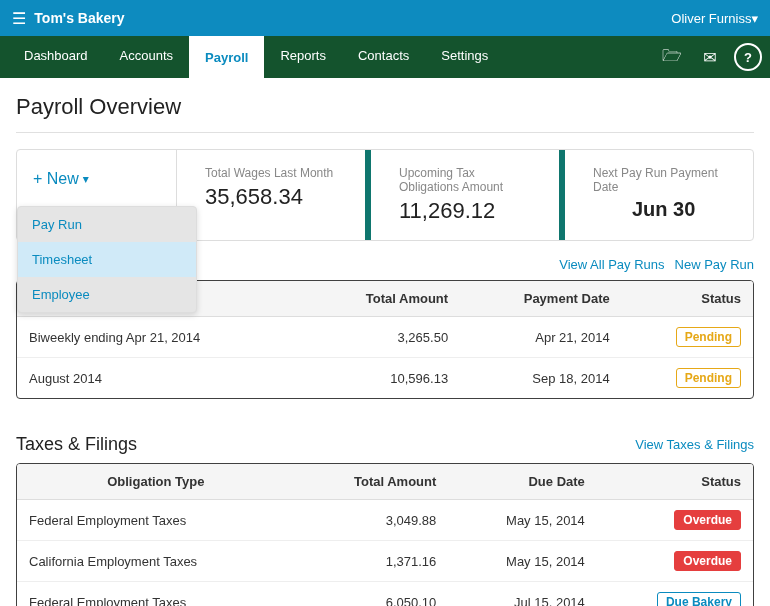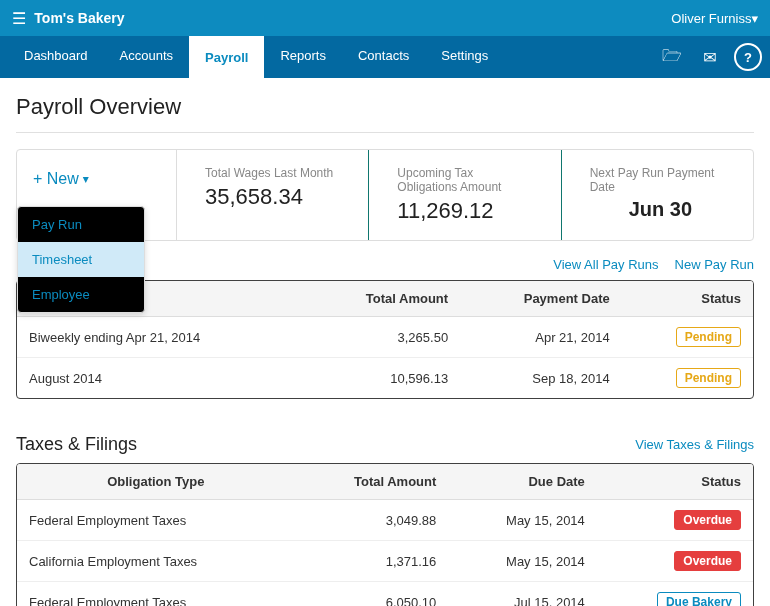--- a/index.html
+++ b/index.html
@@ -15,21 +15,21 @@
       height: 36px;
     }
     .top-bar-left { display: flex; align-items: center; gap: 8px; }
     .app-menu-icon { color: #fff; font-size: 16px; cursor: pointer; }
     .app-name { color: #fff; font-weight: bold; font-size: 14px; }
     .top-bar-right { display: flex; align-items: center; gap: 0; color: #fff; font-size: 13px; }
     .top-bar-right .user-name { cursor: pointer; }
 
     
     .nav-bar {
-      background: #0369a1;
+      background: #14532d;
       display: flex;
       align-items: stretch;
       height: 42px;
       padding: 0 8px;
     }
     .nav-item {
       display: flex;
       align-items: center;
       padding: 0 16px;
       color: #fff;
@@ -79,55 +79,55 @@
       align-items: center;
       gap: 4px;
     }
     .new-btn .caret { font-size: 12px; }
 
     
     .dropdown-menu {
       position: absolute;
       top: 56px;
       left: 0;
-      background: #000000;
+      background: #e5e5e5;
       border: 1px solid #ddd;
       border-radius: 4px;
-      width: 128px;
+      width: 180px;
       z-index: 100;
       box-shadow: 0 2px 6px rgba(0,0,0,0.15);
     }
     .dropdown-item {
       padding: 10px 14px;
       cursor: pointer;
       color: #0a8bbf;
       font-size: 13px;
     }
     .dropdown-item.highlighted { background: #d0eaf8; }
 
     .stat-block {
       padding: 16px 28px;
-      border-right: 1px solid #0f766e;
+      border-right: 6px solid #0f766e;
       flex: 1;
     }
     .stat-block:last-child { border-right: none; }
     .stat-label { color: #888; font-size: 12px; margin-bottom: 4px; }
     .stat-value { font-size: 22px; font-weight: normal; color: #222; }
     .stat-value.large { font-size: 20px; font-weight: bold; margin-left: 39px; }
 
     
     .section-header {
       display: flex;
       align-items: center;
       justify-content: space-between;
       margin-bottom: 8px;
       margin-top: 4px;
     }
     .section-title { font-size: 18px; font-weight: normal; color: #222; }
-    .section-links { display: flex; gap: 16px; }
+    .section-links { display: flex; gap: 10px; }
     .link-btn { color: #0a8bbf; background: none; border: none; cursor: pointer; font-size: 13px; }
 
     
     .table-wrap { border: 1px solid #404040; border-radius: 4px; margin-bottom: 35px; overflow: hidden; }
     table { width: 100%; border-collapse: collapse; }
     th {
       background: #f5f5f5;
       padding: 10px 12px;
       text-align: center;
       font-weight: bold;

